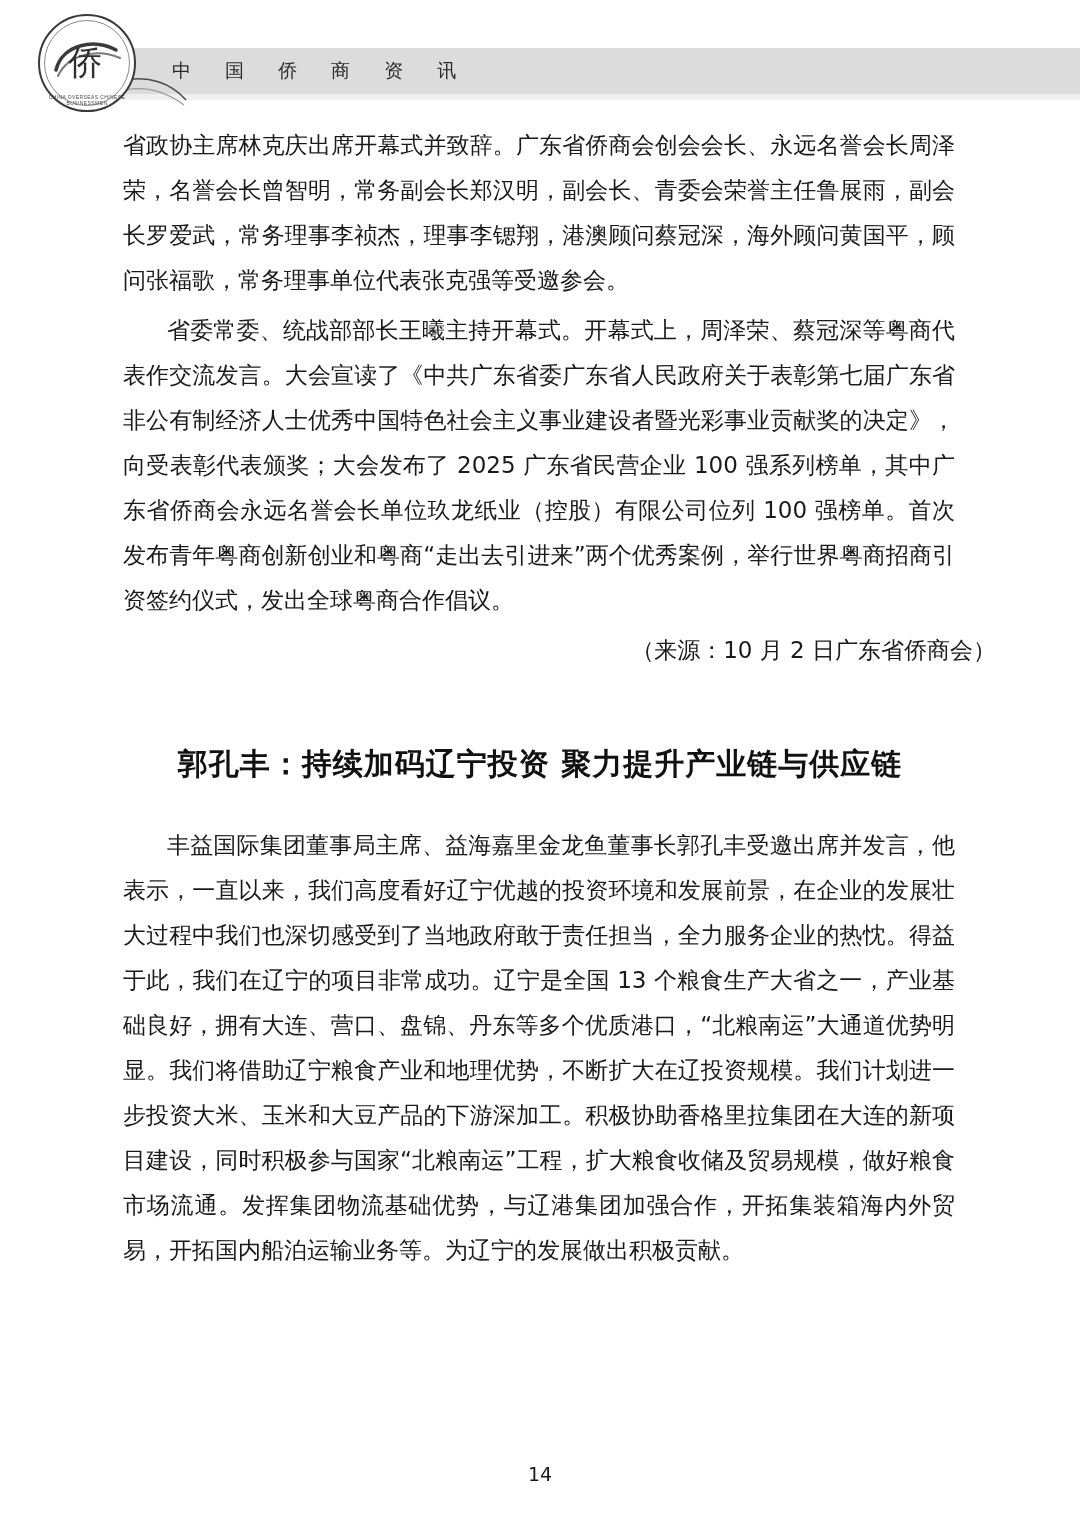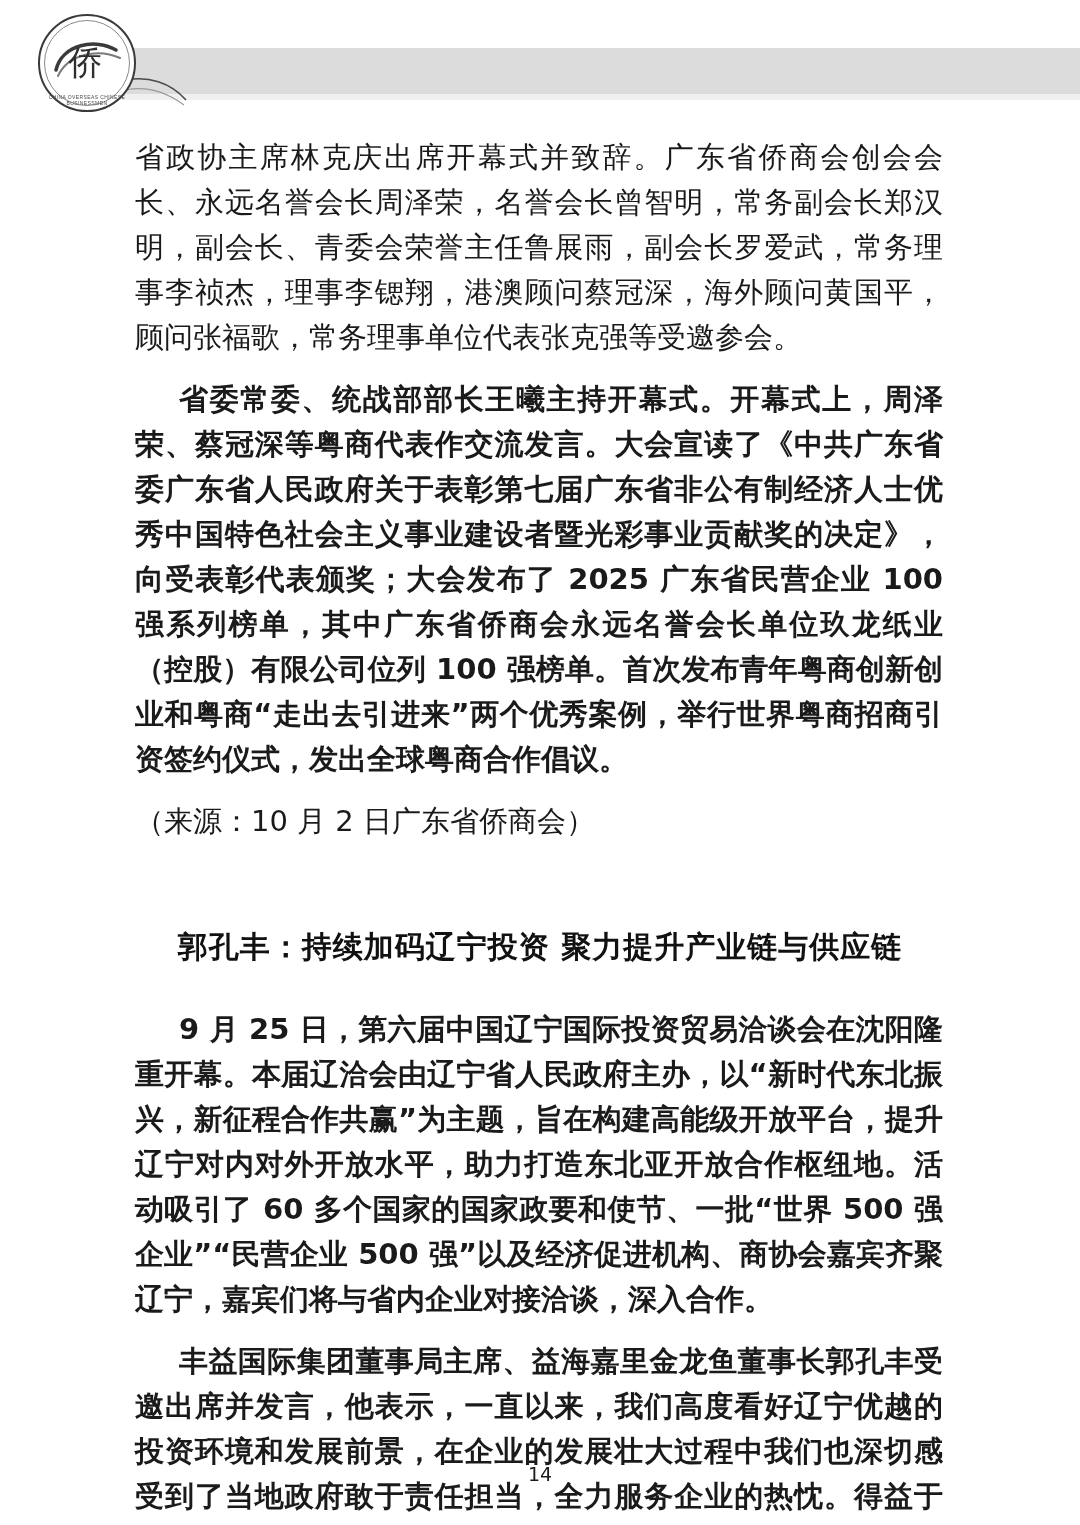--- a/index.html
+++ b/index.html
@@ -112,35 +112,34 @@
   }
 
   
   .content {
     position: absolute;
     left: 0;
     top: 118px;
     width: 1080px;
   }
   .para {
-    margin: 17px;
+    margin: 5px;
     padding: 0 120px 0 118px;
-    font-size: 29px;
+    font-size: 23px;
     line-height: 45px;
     text-align: justify;
     text-justify: inter-ideograph;
     font-family: "DejaVu Sans", "Liberation Sans", sans-serif;
     color: #1a1a1a;
   }
   .para.indent {
     text-indent: 44px;
-    font-weight: bold;
   }
   .para.right {
-    text-align: left;
+    text-align: right;
     padding-right: 79px;
   }
 
   
   .article-heading {
     margin: 16px;
     padding: 36px 80px 22px 80px;
     text-align: center;
     font-size: 30px;
     font-weight: bold;
@@ -161,20 +160,21 @@
     color: #1a1a1a;
     font-family: "DejaVu Sans", "Liberation Sans", sans-serif;
   }
 </style>
 </head>
 <body>
 
 <div class="page-header">
   <div class="header-band"></div>
   <div class="header-band-shadow"></div>
+  <div class="header-title">中 国 侨 商 资 讯</div>
 
   <div class="logo-wrap">
     <svg class="logo-tail" viewBox="0 0 62 30">
       <path d="M0 4 C 22 0, 44 6, 60 24" stroke="#4a4a4a" stroke-width="1.6" fill="none"></path>
       <path d="M0 14 C 20 10, 40 16, 58 29" stroke="#9a9a9a" stroke-width="1.2" fill="none"></path>
     </svg>
     <div class="logo-circle"></div>
     <div class="logo-inner-ring"></div>
     <svg class="logo-swoosh" viewBox="0 0 72 44">
       <path d="M4 34 C 10 8, 44 2, 64 14" stroke="#3a3a3a" stroke-width="3.5" fill="none" stroke-linecap="round"></path>
@@ -188,18 +188,17 @@
 <div class="content">
 
   <p class="para">省政协主席林克庆出席开幕式并致辞。广东省侨商会创会会长、永远名誉会长周泽荣，名誉会长曾智明，常务副会长郑汉明，副会长、青委会荣誉主任鲁展雨，副会长罗爱武，常务理事李祯杰，理事李锶翔，港澳顾问蔡冠深，海外顾问黄国平，顾问张福歌，常务理事单位代表张克强等受邀参会。</p>
   <p class="para indent">省委常委、统战部部长王曦主持开幕式。开幕式上，周泽荣、蔡冠深等粤商代表作交流发言。大会宣读了《中共广东省委广东省人民政府关于表彰第七届广东省非公有制经济人士优秀中国特色社会主义事业建设者暨光彩事业贡献奖的决定》，向受表彰代表颁奖；大会发布了 2025 广东省民营企业 100 强系列榜单，其中广东省侨商会永远名誉会长单位玖龙纸业（控股）有限公司位列 100 强榜单。首次发布青年粤商创新创业和粤商“走出去引进来”两个优秀案例，举行世界粤商招商引资签约仪式，发出全球粤商合作倡议。</p>
   <p class="para right">（来源：10 月 2 日广东省侨商会）</p>
 
   <div class="gap-sm"></div>
 
   <h2 class="article-heading">郭孔丰：持续加码辽宁投资 聚力提升产业链与供应链</h2>
 
-  <p class="para indent">9 月 25 日，第六届中国辽宁国际投资贸易洽谈会在沈阳隆重开幕。本届辽洽会由辽宁省人民政府主办，以“新时代东北振兴，新征程合作共赢”为主题，旨在构建高能级开放平台，提升辽宁对内对外开放水平，助力打造东北亚开放合作枢纽地。活动吸引了 60 多个国家的国家政要和使节、一批“世界 500 强企业”“民营企业 500 强”以及经济促进机构、商协会嘉宾齐聚辽宁，嘉宾们将与省内企业对接洽谈，深入合作。</p>
   <p class="para indent">丰益国际集团董事局主席、益海嘉里金龙鱼董事长郭孔丰受邀出席并发言，他表示，一直以来，我们高度看好辽宁优越的投资环境和发展前景，在企业的发展壮大过程中我们也深切感受到了当地政府敢于责任担当，全力服务企业的热忱。得益于此，我们在辽宁的项目非常成功。辽宁是全国 13 个粮食生产大省之一，产业基础良好，拥有大连、营口、盘锦、丹东等多个优质港口，“北粮南运”大通道优势明显。我们将借助辽宁粮食产业和地理优势，不断扩大在辽投资规模。我们计划进一步投资大米、玉米和大豆产品的下游深加工。积极协助香格里拉集团在大连的新项目建设，同时积极参与国家“北粮南运”工程，扩大粮食收储及贸易规模，做好粮食市场流通。发挥集团物流基础优势，与辽港集团加强合作，开拓集装箱海内外贸易，开拓国内船泊运输业务等。为辽宁的发展做出积极贡献。</p>
 
 </div>
 
 <div class="page-number">14</div>
 
 </body></html>

